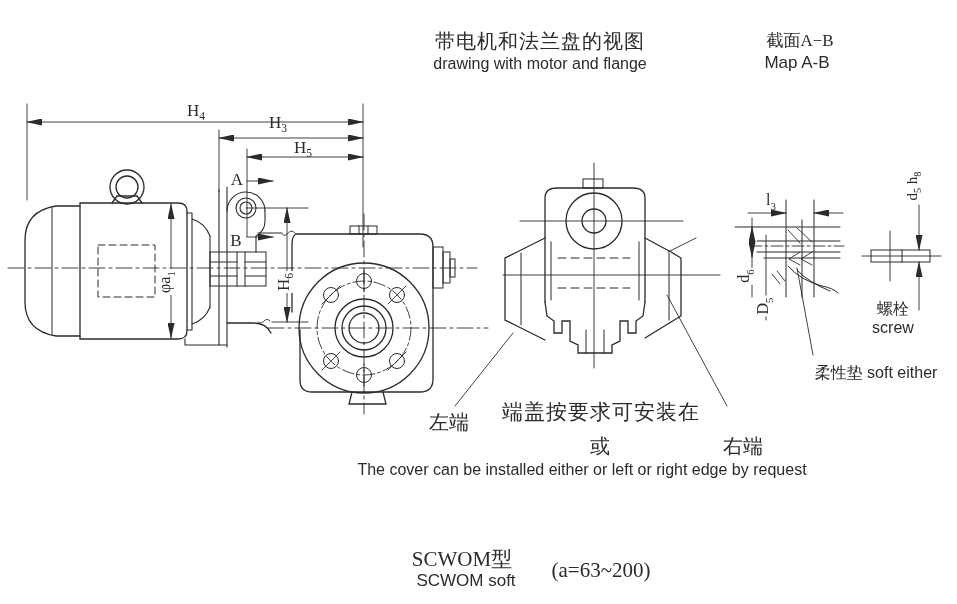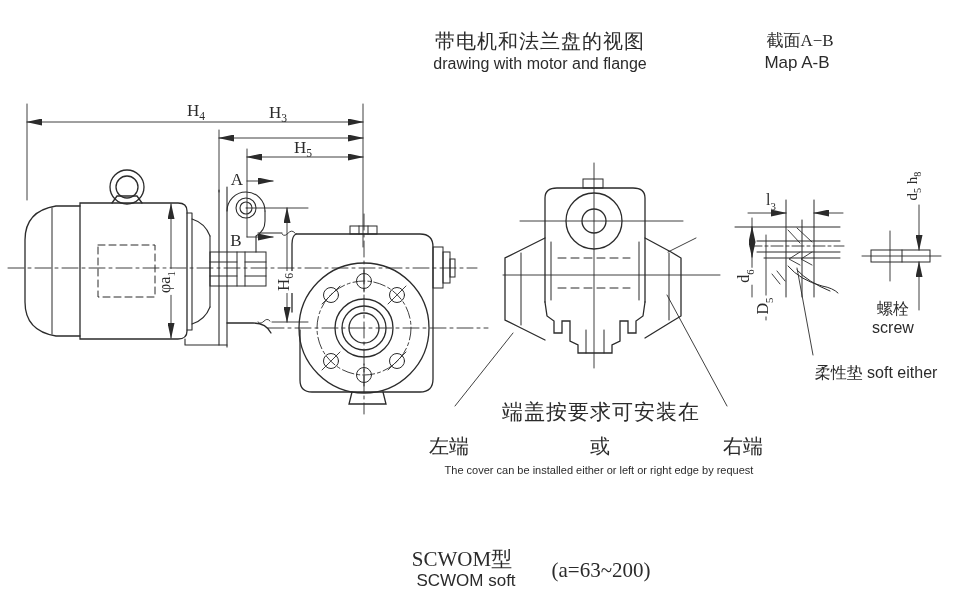--- a/index.html
+++ b/index.html
@@ -181,45 +181,45 @@
   </g>
 </svg>
 
 <div class="lbl cjk" style="left:540px;top:41px;font-size:20px;letter-spacing:1px;">带电机和法兰盘的视图</div>
 <div class="lbl sans" style="left:540px;top:64px;font-size:16px;">drawing with motor and flange</div>
 <div class="lbl cjk" style="left:800px;top:40px;font-size:17px;">截面A−B</div>
 <div class="lbl sans" style="left:797px;top:62px;font-size:17px;">Map A-B</div>
 
 <div class="lbl serif" style="left:196px;top:112px;font-size:17px;">
   <span>H</span><sub>4</sub></div>
-<div class="lbl serif" style="left:278px;top:114px;font-size:17px;">
+<div class="lbl serif" style="left:278px;top:124px;font-size:17px;">
   <span>H</span><sub>3</sub></div>
 <div class="lbl serif" style="left:303px;top:149px;font-size:17px;">
   <span>H</span><sub>5</sub></div>
 <div class="lbl serif" style="left:237px;top:179px;font-size:17px;">A</div>
 <div class="lbl serif" style="left:236px;top:240px;font-size:17px;">B</div>
 <div class="lbl rot serif dimbg" style="left:285px;top:282px;font-size:17px;">
   <span>H</span><sub>6</sub></div>
 <div class="lbl rot serif dimbg" style="left:167px;top:282px;font-size:16px;">
   <span>φa</span><sub>1</sub></div>
 
 <div class="lbl serif" style="left:771px;top:202px;font-size:16px;">
   <span>l</span><sub>3</sub></div>
 <div class="lbl rot serif dimbg" style="left:746px;top:276px;font-size:16px;">
   <span>d</span><sub>6</sub></div>
 <div class="lbl rot serif dimbg" style="left:765px;top:306px;font-size:16px;">
   <span>D</span><sub>5</sub></div>
 <div class="lbl rot serif" style="left:914px;top:186px;font-size:15px;">
   <span>d</span><sub>5</sub>&nbsp;<span>h</span><sub>8</sub></div>
 
 <div class="lbl cjk" style="left:601px;top:412px;font-size:21px;letter-spacing:1px;">端盖按要求可安装在</div>
-<div class="lbl cjk" style="left:449px;top:446px;font-size:20px;">左端</div>
+<div class="lbl cjk" style="left:449px;top:422px;font-size:20px;">左端</div>
 <div class="lbl cjk" style="left:600px;top:446px;font-size:20px;">或</div>
 <div class="lbl cjk" style="left:743px;top:446px;font-size:20px;">右端</div>
-<div class="lbl sans" style="left:599px;top:470px;font-size:11px;">The cover can be installed either or left or right edge by request</div>
+<div class="lbl sans" style="left:582px;top:470px;font-size:16px;">The cover can be installed either or left or right edge by request</div>
 
 <div class="lbl" style="left:876px;top:373px;font-size:16px;">
   <span class="cjk">柔性垫</span> <span class="sans">soft either</span></div>
 <div class="lbl cjk" style="left:893px;top:309px;font-size:16px;">螺栓</div>
 <div class="lbl sans" style="left:893px;top:328px;font-size:16px;">screw</div>
 
 <div class="lbl serif" style="left:462px;top:559px;font-size:21px;text-align:center;">SCWOM型</div>
 <div class="lbl sans" style="left:466px;top:580px;font-size:17px;">SCWOM soft</div>
 <div class="lbl serif" style="left:601px;top:570px;font-size:21px;">(a=63~200)</div>
 

